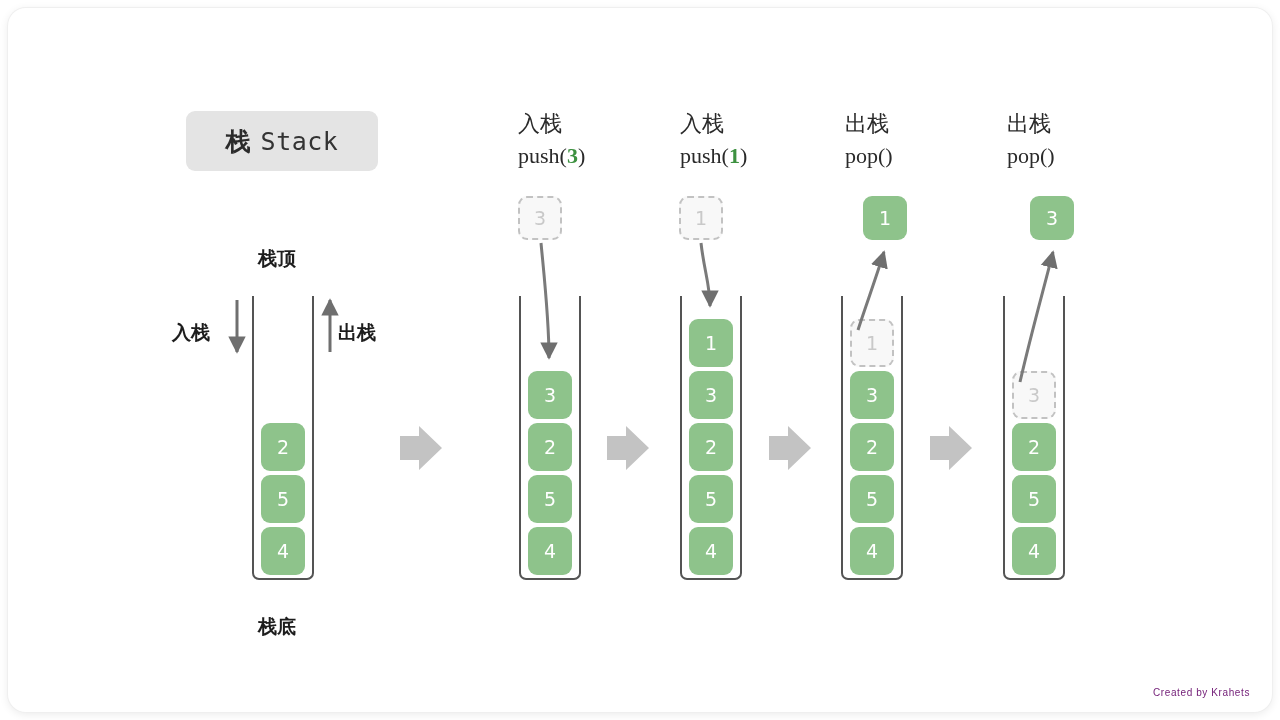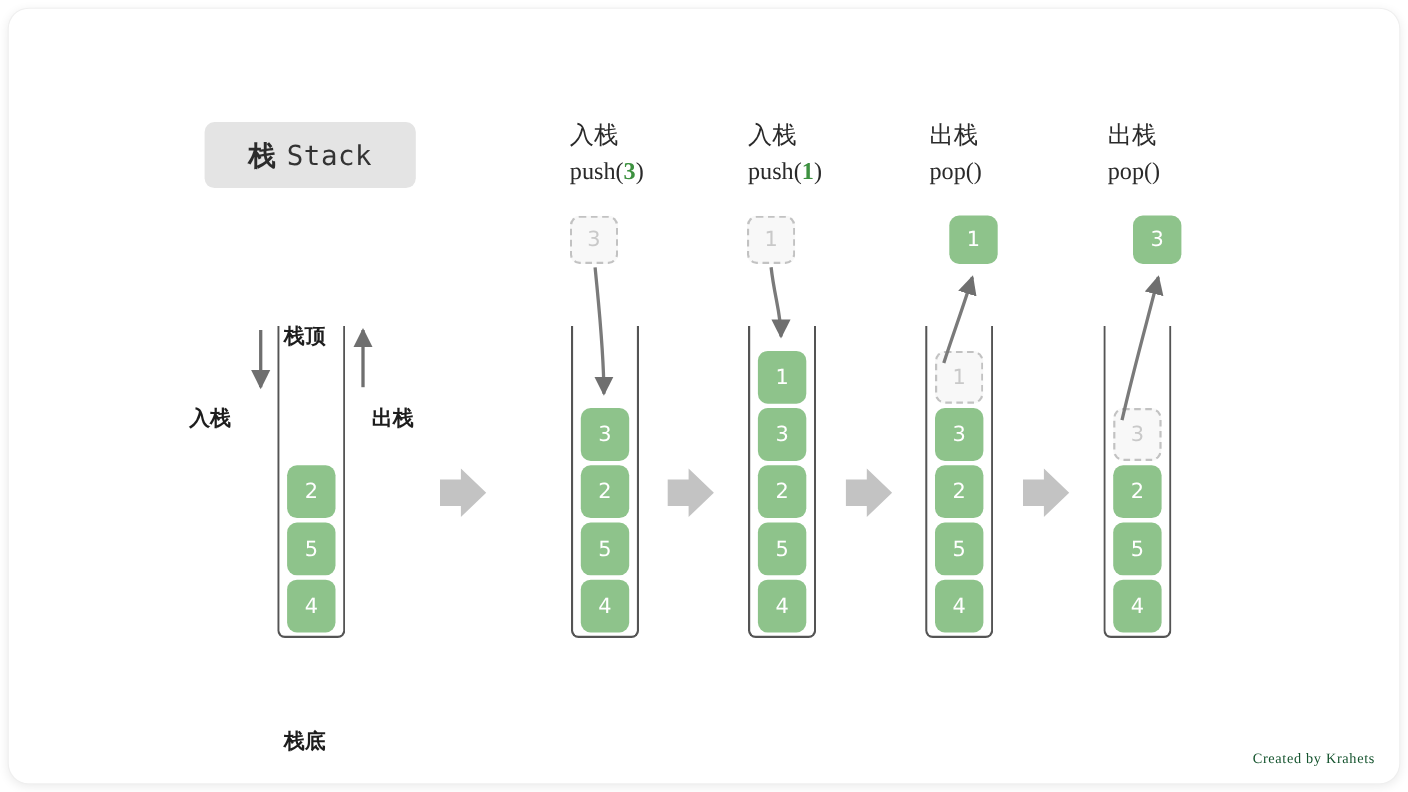--- a/index.html
+++ b/index.html
@@ -61,21 +61,20 @@
     letter-spacing: 0.5px;
   }
 
   
   .lbl-bold {
     position: absolute;
     font-size: 19px;
     font-weight: 700;
     color: #1d1d1d;
     white-space: nowrap;
-    margin-top: 47px;
   }
 
   
   .stack-col {
     position: absolute;
   }
   .u-shape {
     position: absolute;
     box-sizing: border-box;
     border-left: 2px solid #545454;
@@ -161,23 +160,23 @@
     width: 1280px;
     height: 720px;
     pointer-events: none;
   }
 
   
   .footer {
     position: absolute;
     right: 30px;
     bottom: 22px;
-    font-family: Liberation Serif, serif;
-    font-size: 13px;
-    color: #14532d;
+    font-family: Liberation Sans, sans-serif;
+    font-size: 10px;
+    color: #701a75;
     letter-spacing: 0.6px;
   }
 </style>
 </head>
 <body>
 
 <div id="canvas">
   <div class="card"></div>
 
   <div class="title-badge">

